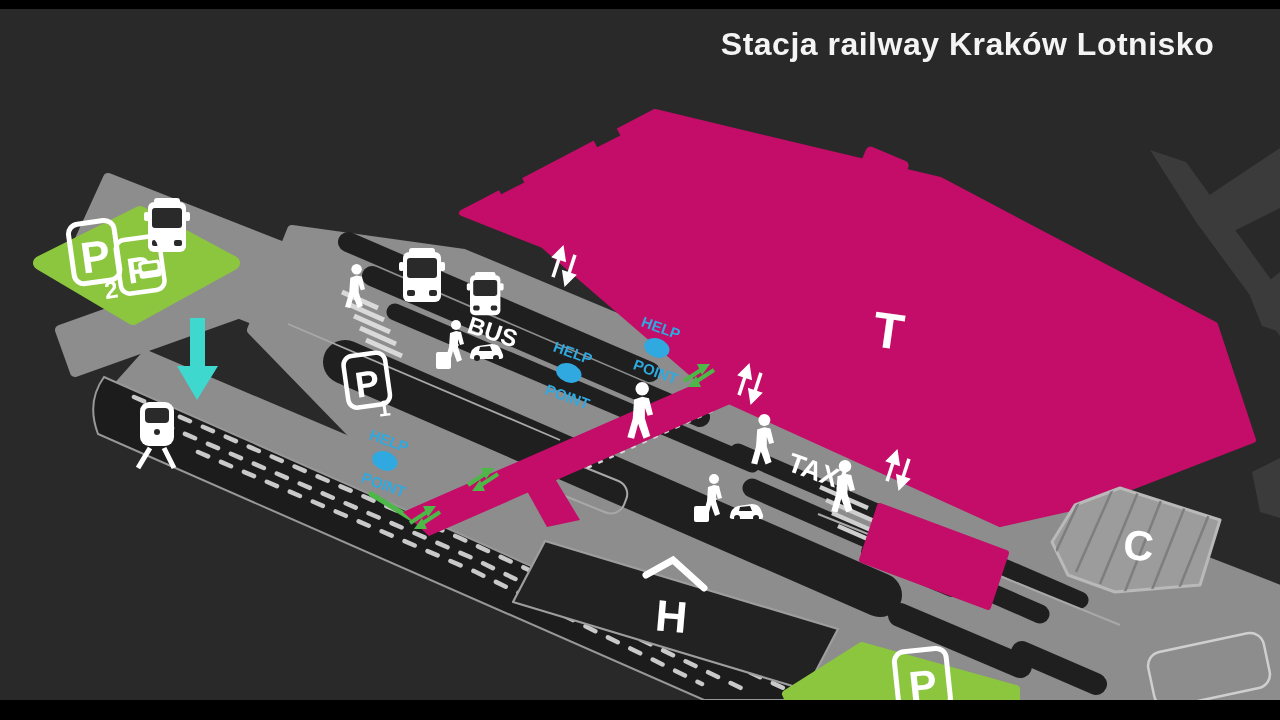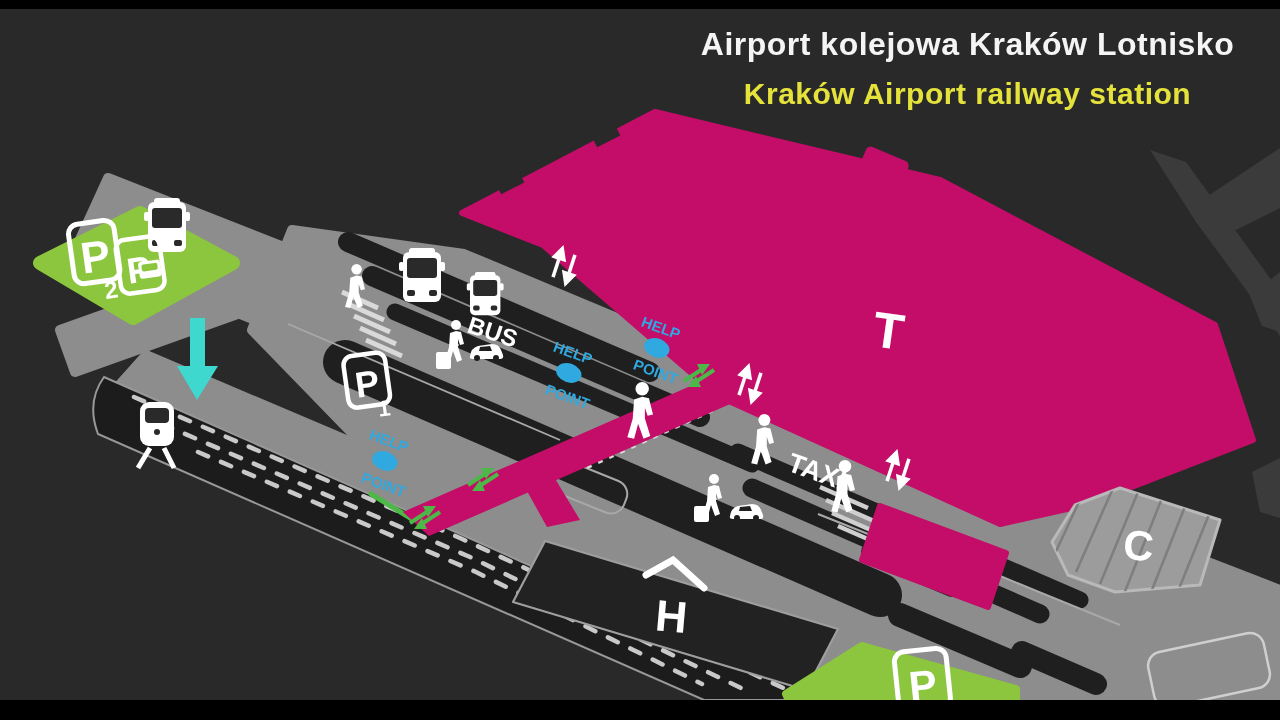--- a/index.html
+++ b/index.html
@@ -264,17 +264,16 @@
     <polyline points="646,575 673,560 704,588" fill="none" stroke="#fff" stroke-width="7" stroke-linecap="round"></polyline>
     <text x="656" y="632" font-size="44" font-weight="bold" fill="#fff" transform="rotate(5 676 610)">H</text>
   </g>
   <text x="1124" y="560" font-size="42" font-weight="bold" fill="#fff" transform="rotate(5 1138 540)">C</text>
 
   <rect x="0" y="0" width="1280" height="9" fill="#000"></rect>
   <rect x="0" y="700" width="1280" height="20" fill="#000"></rect>
 </svg>
 
   <div class="titles">
-    <div class="title-pl">Airport kolejowa Kraków Lotnisko</div>
-    <div class="title-en">Kraków Airport railway station</div>
+    <div class="title-pl">Stacja railway Kraków Lotnisko</div>
   </div>
 
 </div>
 
 </body></html>

